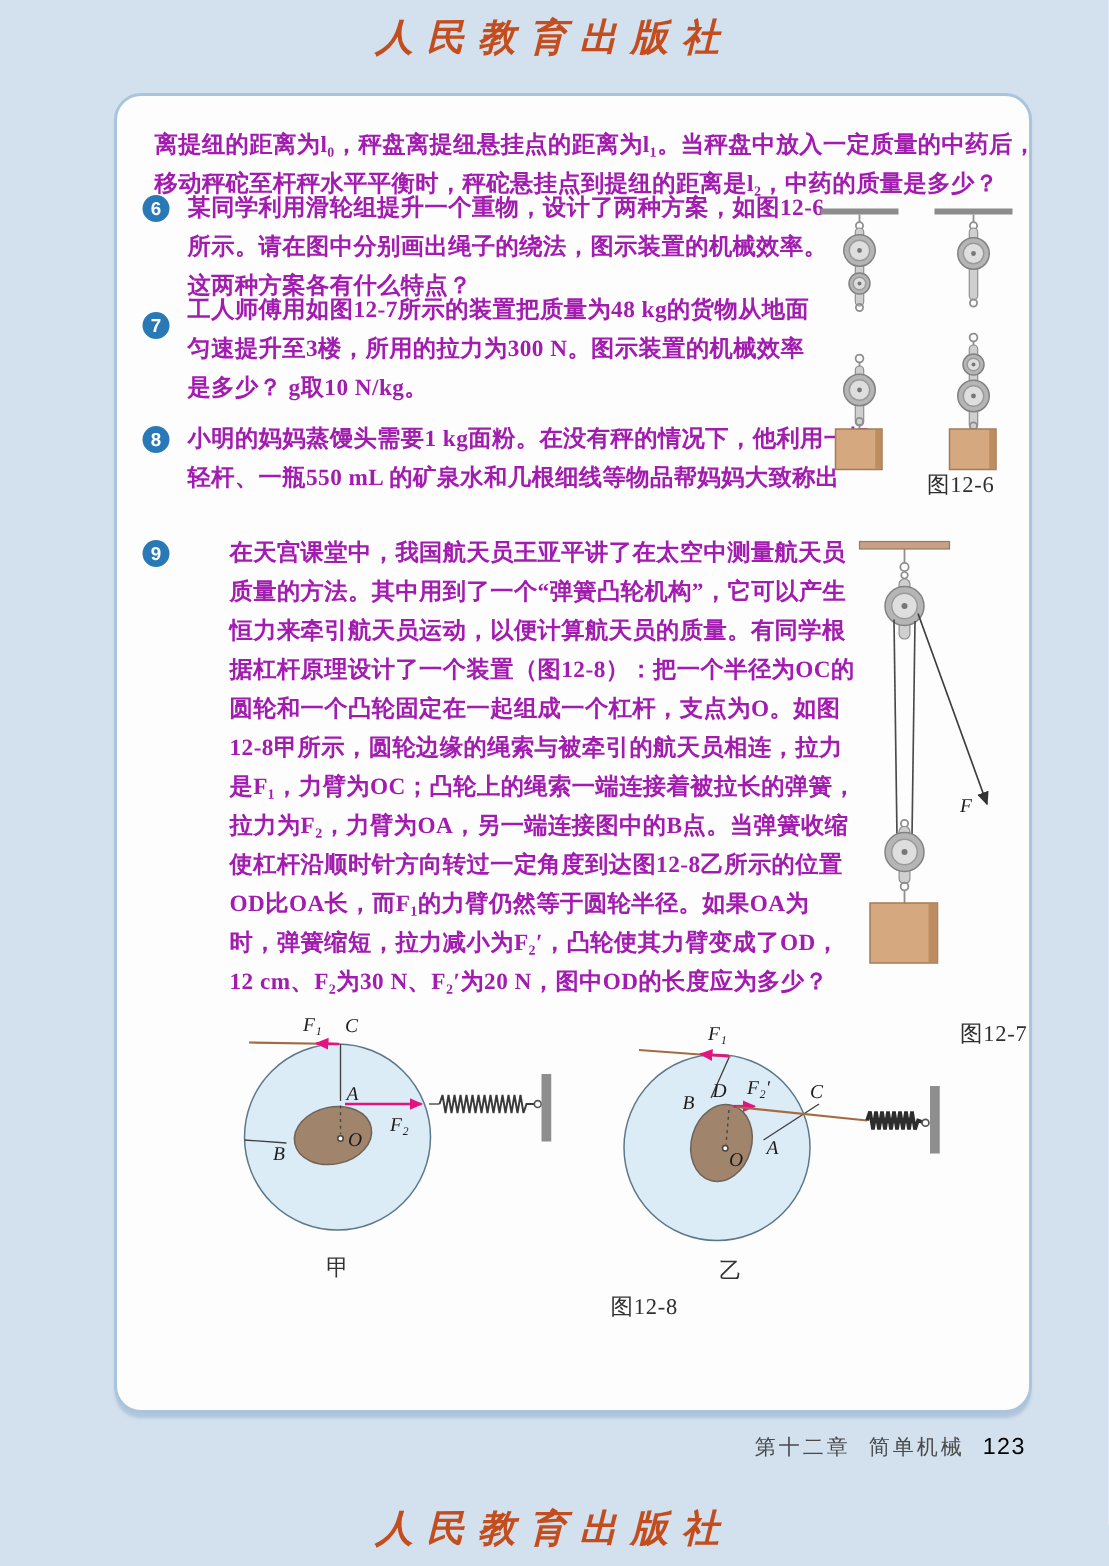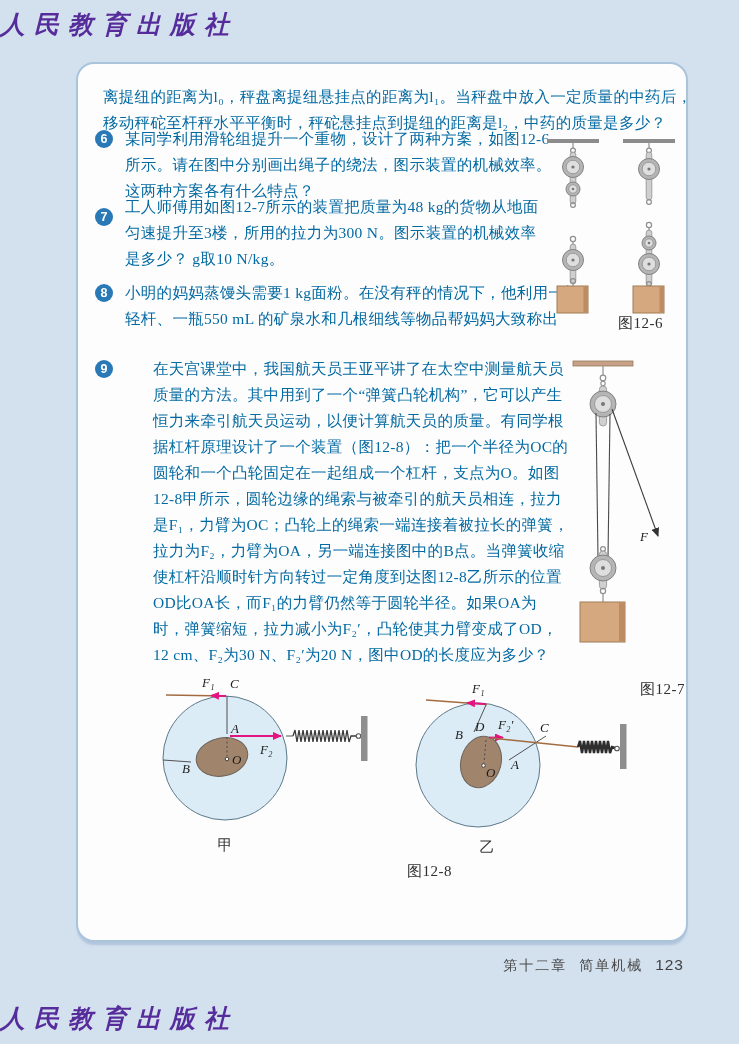--- a/index.html
+++ b/index.html
@@ -1,32 +1,32 @@
 <!DOCTYPE html>
 <html><head>
 <meta charset="utf-8">
 <style>
   html,body{margin:0;padding:0;}
   body{background:#d3e0ee;font-family:"Liberation Serif","DejaVu Serif",serif;}
   .stage{position:relative;width:739px;height:1044px;background:#d3e0ee;overflow:hidden;}
-  .calligraphy{position:absolute;left:0;right:0;text-align:left;color:#4c1d95;
+  .calligraphy{position:absolute;left:0;right:0;text-align:center;color:#c2410c;
     font-family:"DejaVu Serif",serif;font-style:italic;font-weight:bold;
     font-size:25px;letter-spacing:9px;opacity:.92;}
   .panel{position:absolute;left:76px;top:62px;width:612px;height:880px;background:#fdfdfe;
     border:2px solid #aac4dc;border-radius:18px;box-sizing:border-box;
     box-shadow:0 4px 2px -1px rgba(150,175,205,.55);}
   .tblock{position:absolute;}
-  .tline{font-size:15.5px;line-height:26px;color:#0369a1;white-space:nowrap;letter-spacing:.3px;}
+  .tline{font-size:15.5px;line-height:26px;color:#a21caf;white-space:nowrap;letter-spacing:.3px;font-weight:bold;}
   .badge{position:absolute;width:18px;height:18px;border-radius:50%;background:#2a79b7;
     color:#fff;font-family:"Liberation Sans",sans-serif;font-weight:bold;font-size:12.5px;
     line-height:18px;text-align:center;}
   .figcap{position:absolute;font-size:15px;color:#2f2f2f;text-align:right;letter-spacing:.5px;}
   .figsvg{position:absolute;}
   .footer{position:absolute;top:956px;right:55px;font-size:14px;color:#4a4a4a;letter-spacing:2px;}
-  .footer .pagenum{font-family:"Liberation Sans",sans-serif;font-size:15.5px;color:#404040;
+  .footer .pagenum{font-family:"Liberation Sans",sans-serif;font-size:15.5px;color:#000000;
     letter-spacing:1px;margin-left:12px;}
   .footer .sect{margin-left:12px;}
   svg text{font-family:"Liberation Serif","DejaVu Serif",serif;font-style:italic;
     font-size:13px;fill:#1c1c1c;}
   svg text.cjk{font-style:normal;font-size:15px;fill:#333;}
 </style>
 </head>
 <body>
 
 <div class="stage">

